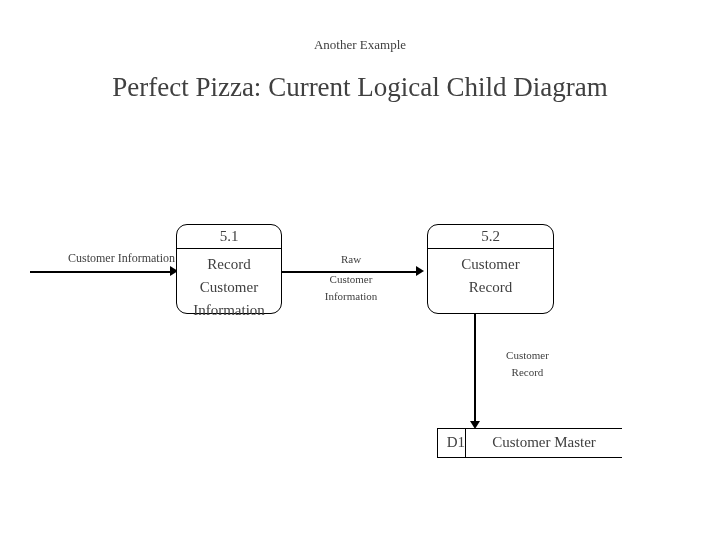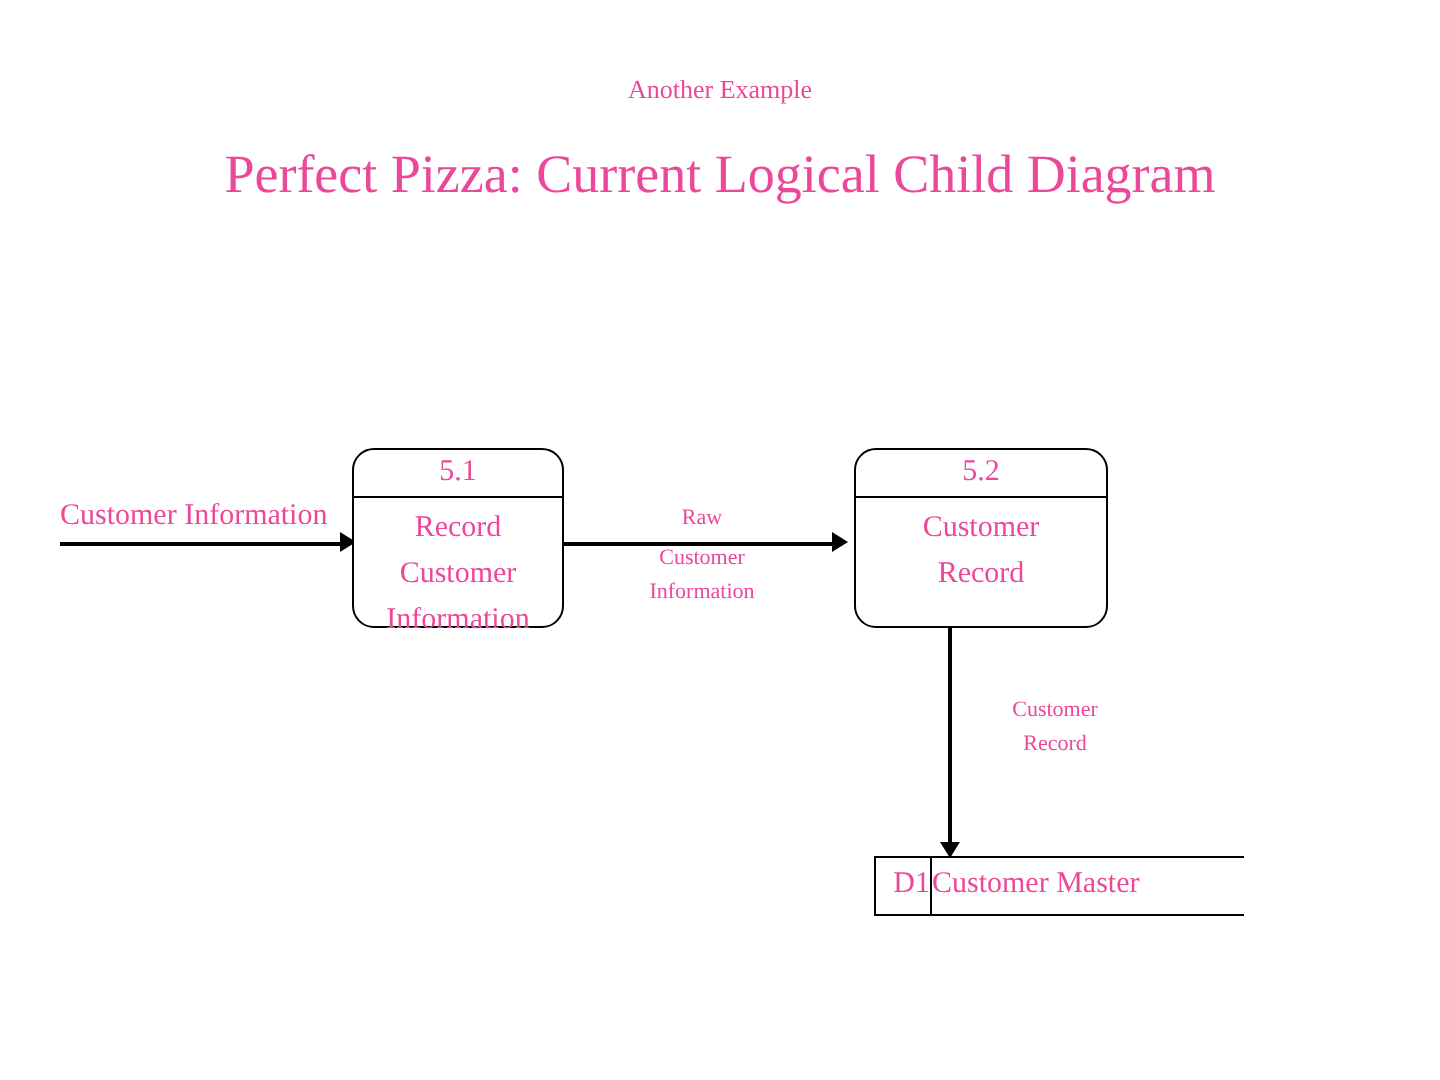--- a/index.html
+++ b/index.html
@@ -8,21 +8,21 @@
     padding: 0;
     background: #ffffff;
   }
   #canvas {
     position: relative;
     width: 720px;
     height: 540px;
     background: #ffffff;
     overflow: hidden;
     font-family: "Liberation Serif", "DejaVu Serif", serif;
-    color: #ec4899;
+    color: #404040;
   }
 
   
   .subtitle {
     position: absolute;
     left: 0;
     top: 37px;
     width: 720px;
     text-align: center;
     font-size: 13px;
@@ -90,21 +90,21 @@
     border-right: 1.6px solid #000000;
     font-size: 15px;
     line-height: 27px;
     text-align: right;
     box-sizing: border-box;
   }
   #datastore .ds-name {
     flex: 1;
     font-size: 15px;
     line-height: 27px;
-    text-align: left;
+    text-align: center;
     white-space: nowrap;
   }
 
   
   .hline {
     position: absolute;
     height: 0;
     border-top: 2px solid #000000;
   }
   .vline {
@@ -126,21 +126,21 @@
     border-right: 5px solid transparent;
     border-top: 8px solid #000000;
   }
 
   
   #flow1-line  { left: 30px;  top: 271px; width: 141px; }
   #flow1-head  { left: 170px; top: 266px; }
   #flow1-label {
     position: absolute;
     left: 30px; top: 251px; width: 145px;
-    text-align: left; font-size: 15px; line-height: 14px;
+    text-align: right; font-size: 12px; line-height: 14px;
     white-space: nowrap;
   }
 
   
   #flow2-line  { left: 282px; top: 271px; width: 135px; }
   #flow2-head  { left: 416px; top: 266px; }
   #flow2-above {
     position: absolute;
     left: 282px; top: 252px; width: 138px;
     text-align: center; font-size: 11px; line-height: 14px;

